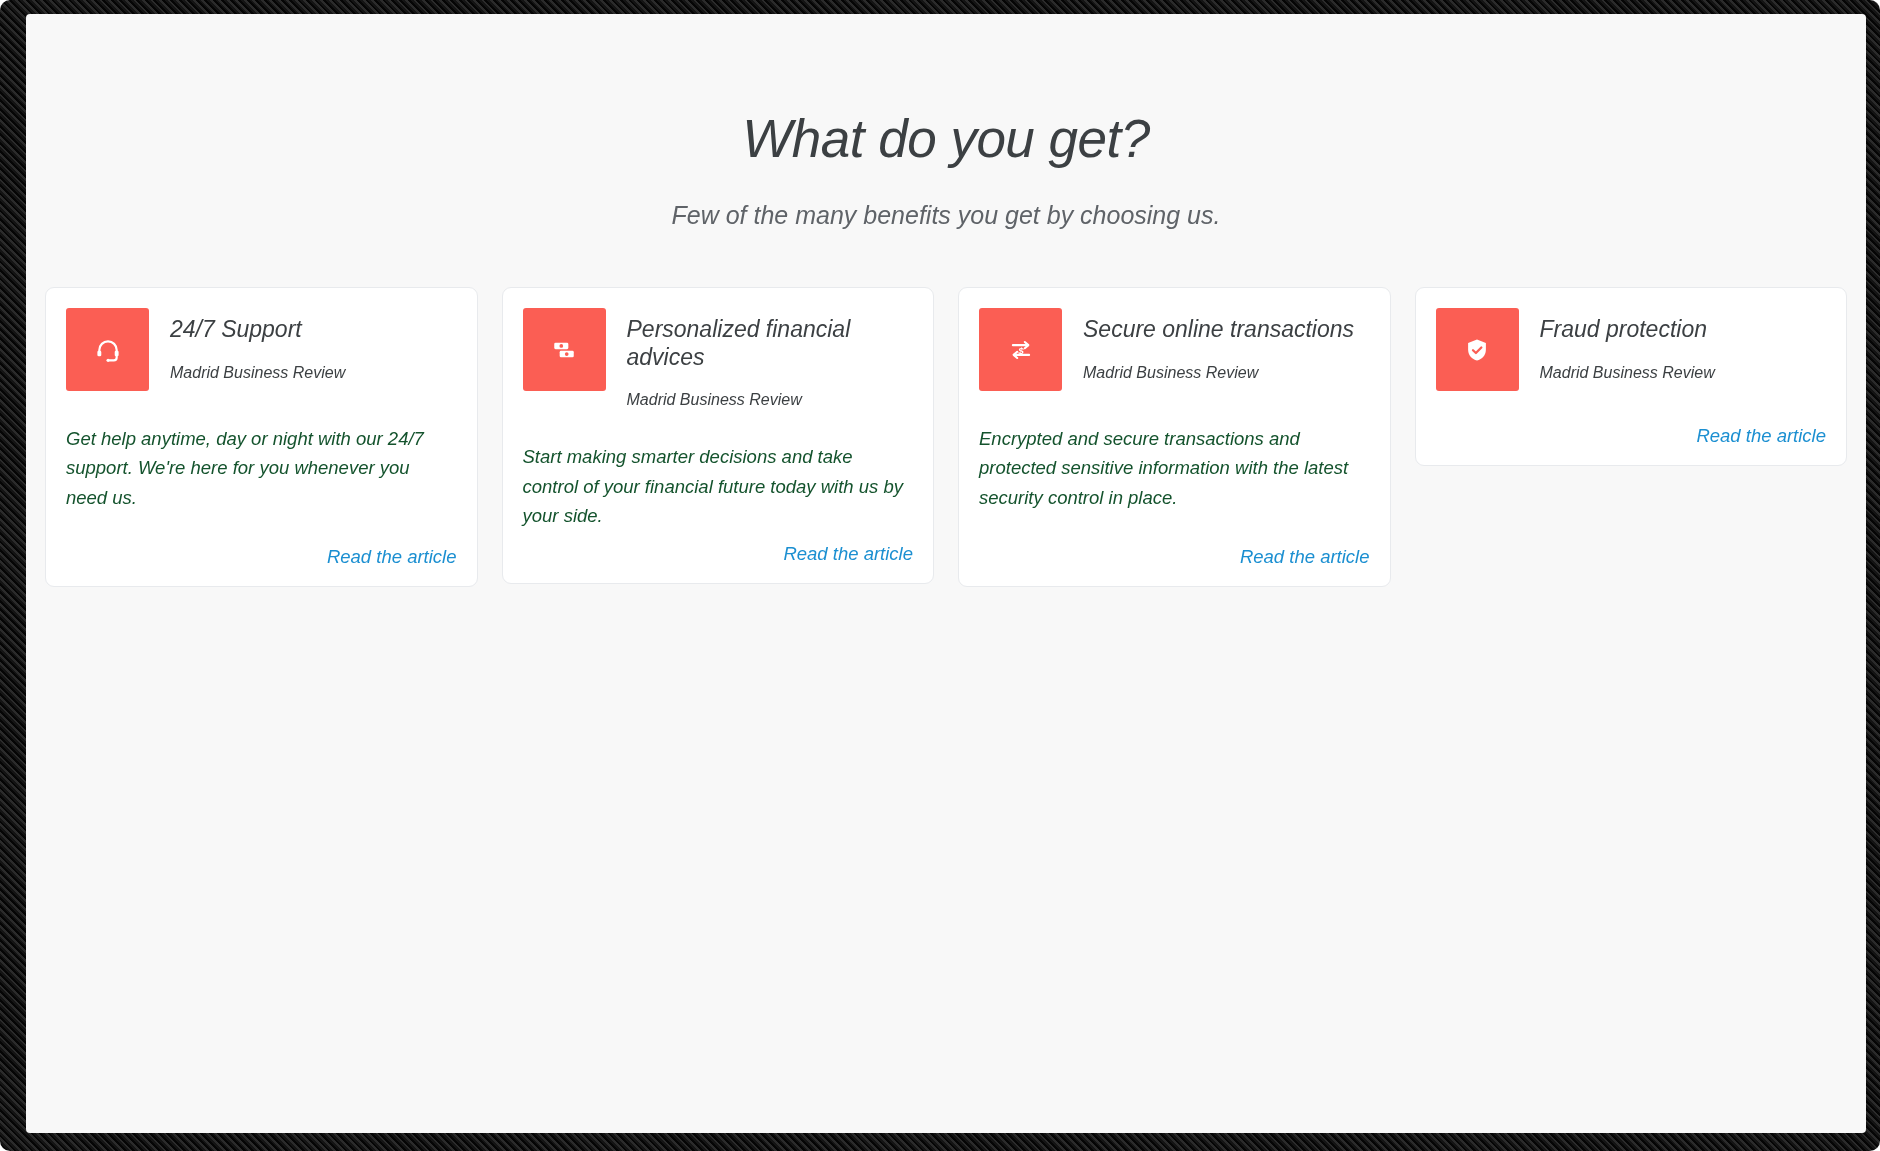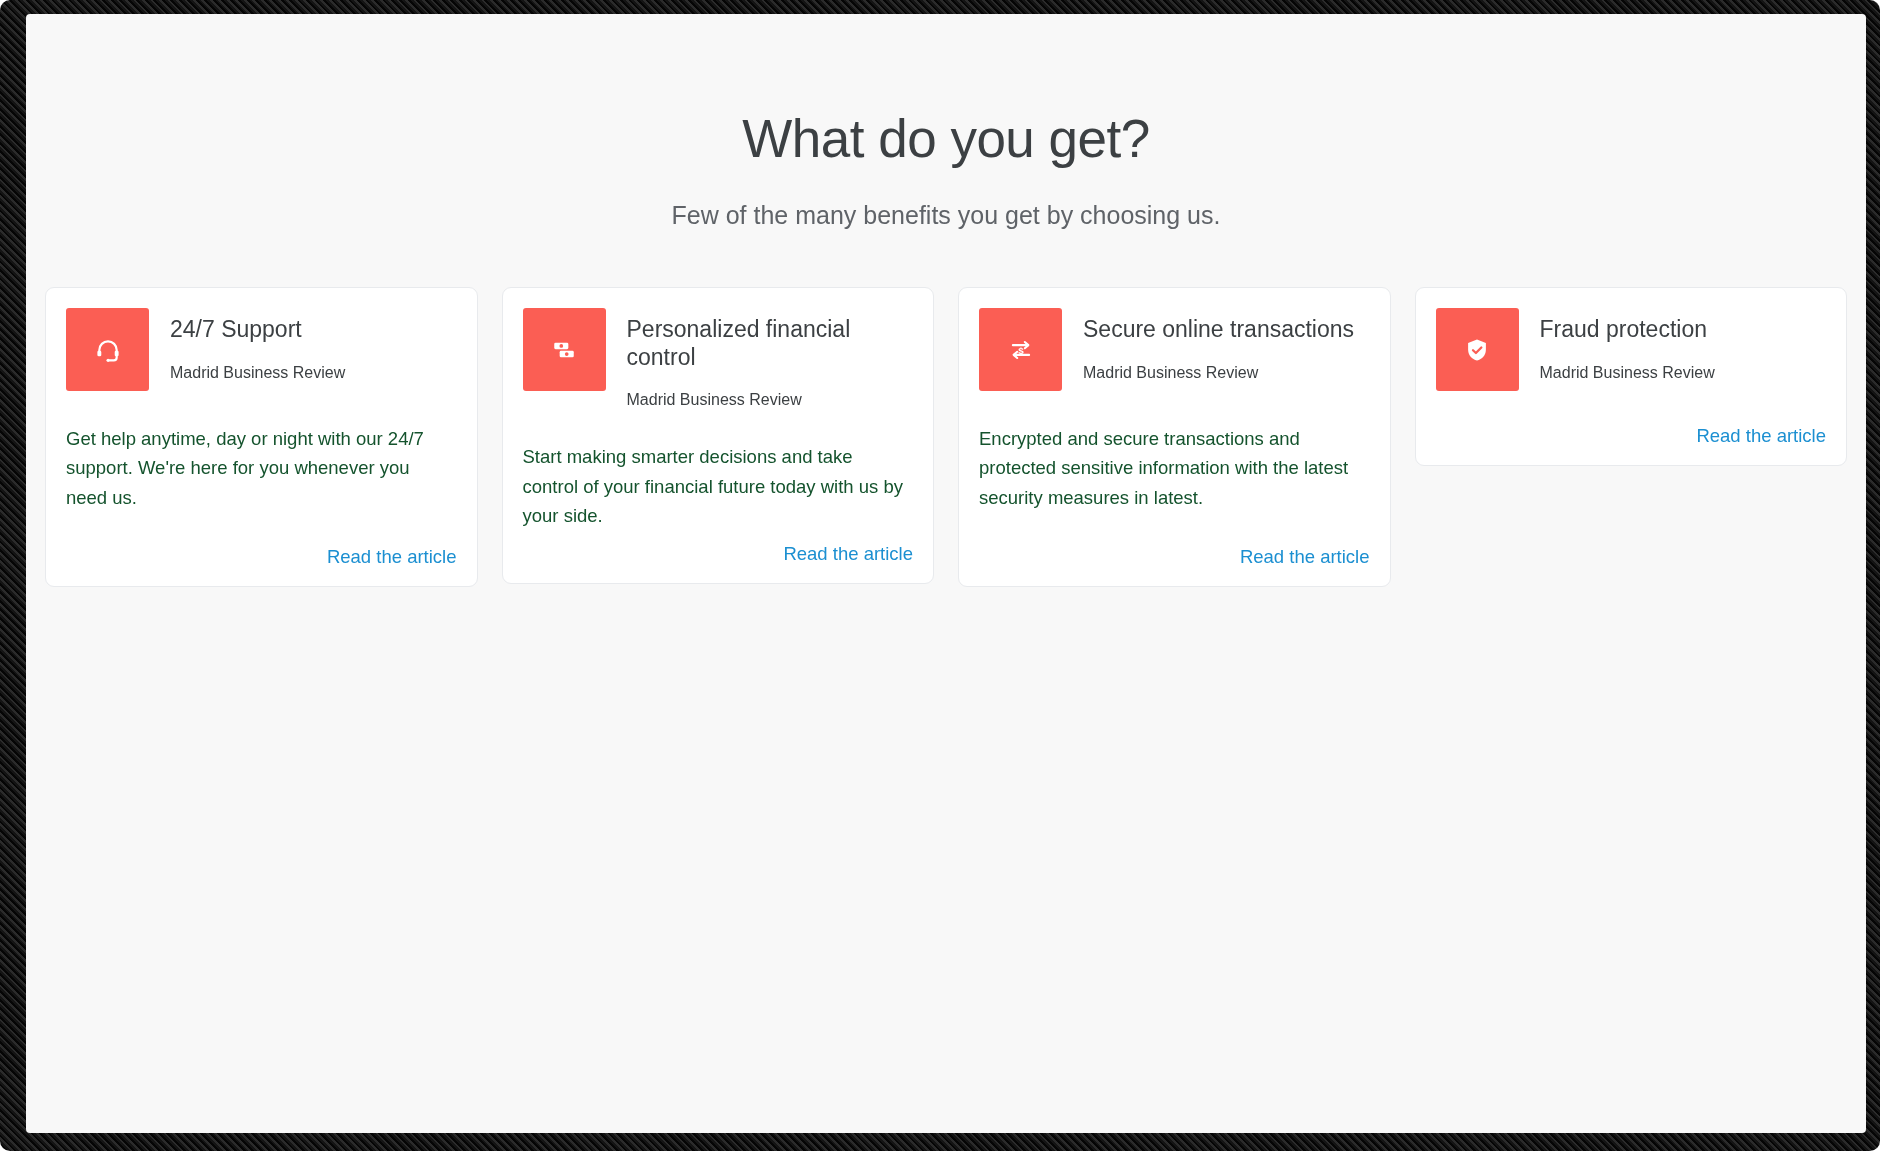--- a/index.html
+++ b/index.html
@@ -26,20 +26,21 @@
     border-radius: 10px;
   }
   #page {
     position: relative;
     width: 100%;
     height: 100%;
     box-sizing: border-box;
     background: #f8f8f8;
     border-radius: 4px;
     overflow: hidden;
+    font-style: italic;
   }
 
   
   .header-zone {
     padding-top: 96px;
     text-align: center;
   }
   .page-title {
     margin: 0;
     font-size: 53px;
@@ -174,21 +175,21 @@
         <div class="card-head">
           <div class="icon-tile">
             <svg viewBox="0 0 24 24" fill="none">
               <rect x="3" y="5.2" width="13" height="6" rx="1.2" fill="#ffffff"></rect>
               <circle cx="9.5" cy="8.2" r="1.7" fill="#fb5e54"></circle>
               <rect x="8" y="12.8" width="13" height="6" rx="1.2" fill="#ffffff"></rect>
               <circle cx="14.5" cy="15.8" r="1.7" fill="#fb5e54"></circle>
             </svg>
           </div>
           <div class="head-text">
-            <div class="card-title">Personalized financial control</div>
+            <div class="card-title">Personalized financial advices</div>
             <div class="card-source">Madrid Business Review</div>
           </div>
         </div>
         <div class="card-body">Start making smarter decisions and take control of your financial future today with us by your side.</div>
         <div class="card-foot">
           <a class="read-link">Read the article</a>
         </div>
       </div>
 
       <div class="card">
@@ -200,21 +201,21 @@
               <path d="M19.5 16.5h-14"></path>
               <path d="M8.5 13.6 5.2 16.5 8.5 19.4" fill="none"></path>
               <text x="12" y="15.4" font-family="'Liberation Sans', sans-serif" font-size="9" font-weight="bold" fill="#ffffff" stroke="none" text-anchor="middle">$</text>
             </svg>
           </div>
           <div class="head-text">
             <div class="card-title">Secure online transactions</div>
             <div class="card-source">Madrid Business Review</div>
           </div>
         </div>
-        <div class="card-body">Encrypted and secure transactions and protected sensitive information with the latest security measures in latest.</div>
+        <div class="card-body">Encrypted and secure transactions and protected sensitive information with the latest security control in place.</div>
         <div class="card-foot">
           <a class="read-link">Read the article</a>
         </div>
       </div>
 
       <div class="card">
         <div class="card-head">
           <div class="icon-tile">
             <svg viewBox="0 0 24 24" fill="none">
               <path d="M12 2.4 20.2 5.6v6.1c0 5.1-3.5 8.7-8.2 10.1-4.7-1.4-8.2-5-8.2-10.1V5.6Z" fill="#ffffff"></path>

